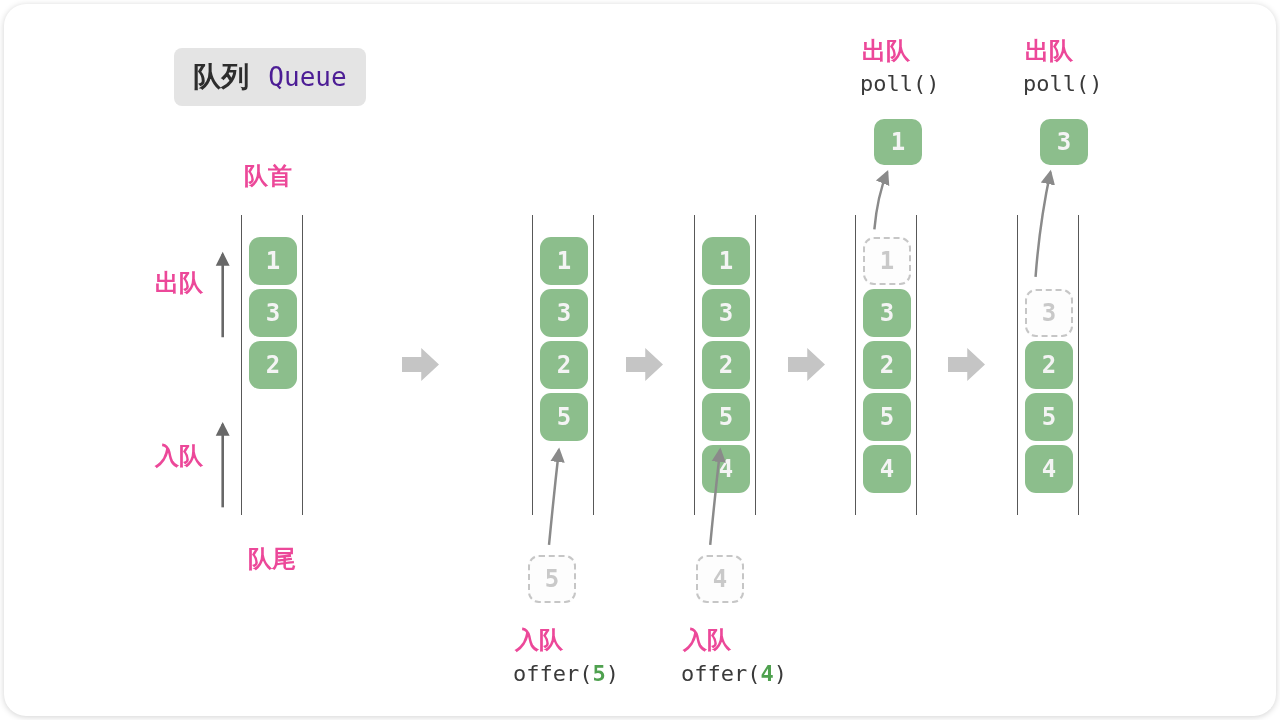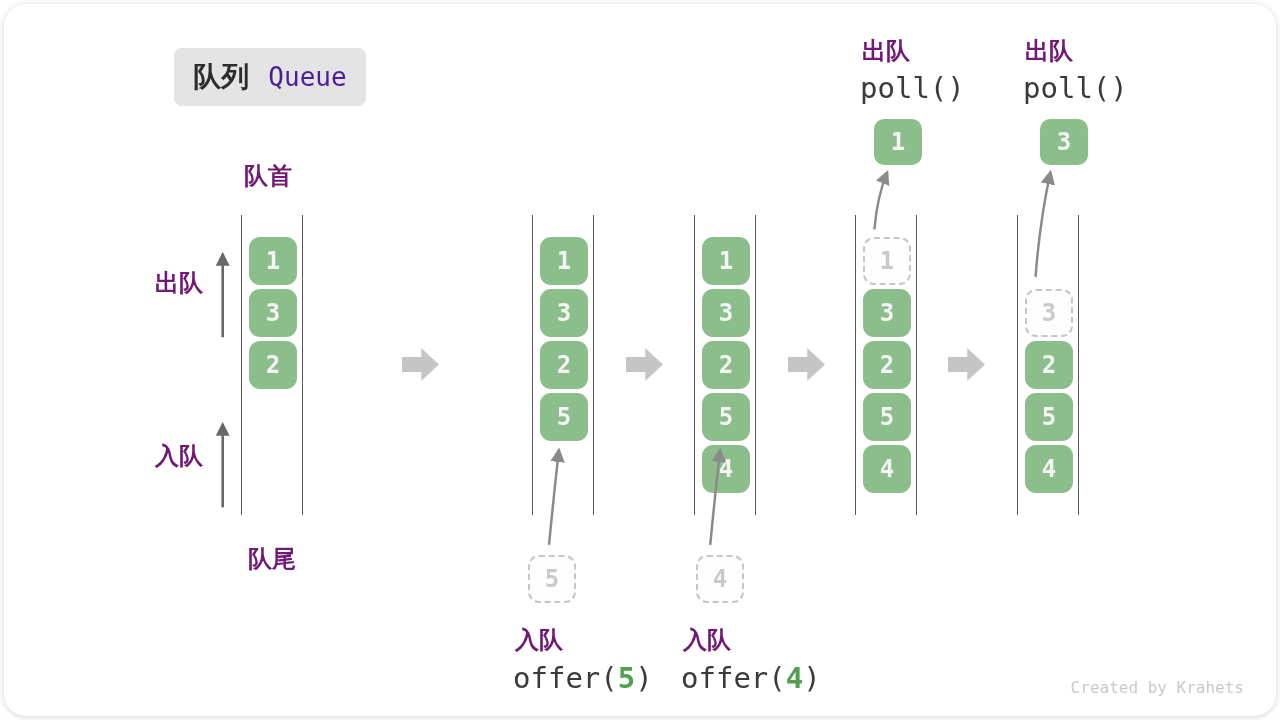--- a/index.html
+++ b/index.html
@@ -5,22 +5,22 @@
   * { margin:0; padding:0; box-sizing:border-box; }
   html,body { width:1280px; height:720px; background:#fff; font-family:"Liberation Sans",sans-serif; overflow:hidden; }
   .canvas { position:absolute; inset:4px; background:#ffffff; border-radius:22px;
             box-shadow:0 1px 6px rgba(0,0,0,.18); overflow:hidden; }
 
   .badge { position:absolute; left:170px; top:44px; width:192px; height:58px; background:#e4e4e4;
            border-radius:8px; display:flex; align-items:center; justify-content:center; gap:19px; }
   .badge .zh { font-weight:bold; font-size:28px; color:#2d2d2d; }
   .badge .en { font-family:"DejaVu Sans Mono",monospace; font-size:26px; color:#4c1d95; }
 
-  .zh-label { position:absolute; font-weight:bold; font-size:24px; color:#701a75; white-space:nowrap; }
-  .mono-label { position:absolute; font-family:"DejaVu Sans Mono",monospace; font-size:29px; color:#3a3a3a; white-space:nowrap; }
+  .zh-label { position:absolute; font-weight:bold; font-size:24px; color:#ec4899; white-space:nowrap; }
+  .mono-label { position:absolute; font-family:"DejaVu Sans Mono",monospace; font-size:22px; color:#3a3a3a; white-space:nowrap; }
   .green-arg { color:#4fa14f; font-weight:bold; }
 
   .queue { position:absolute; top:211px; height:300px; width:62px;
            border-left:1.5px solid #585858; border-right:1.5px solid #585858; }
   .cell { position:absolute; left:7px; width:48px; height:48px; background:#8cbe8c; border-radius:11px;
           color:#f4f4f4; font-family:"DejaVu Sans Mono",monospace; font-weight:bold; font-size:24px;
           display:flex; align-items:center; justify-content:center; }
   .ghost { background:#fdfdfd; border:2px dashed #c6c6c6; color:#c9c9c9; }
 
   .pending { position:absolute; width:48px; height:48px; border:2px dashed #c6c6c6; border-radius:11px;
@@ -124,15 +124,14 @@
       </marker>
     </defs>
     <path d="M218,337 L218,253" stroke="#686868" stroke-width="2.6" fill="none" marker-end="url(#ah-dark)"></path>
     <path d="M218,509 L218,425" stroke="#686868" stroke-width="2.6" fill="none" marker-end="url(#ah-dark)"></path>
     <path d="M548,547 Q553,495 558,451" stroke="#8a8a8a" stroke-width="2.5" fill="none" marker-end="url(#ah-light)"></path>
     <path d="M711,547 Q716,495 721,451" stroke="#8a8a8a" stroke-width="2.5" fill="none" marker-end="url(#ah-light)"></path>
     <path d="M877,228 Q880,194 890,170" stroke="#8a8a8a" stroke-width="2.5" fill="none" marker-end="url(#ah-light)"></path>
     <path d="M1040,276 Q1044,222 1055,170" stroke="#8a8a8a" stroke-width="2.5" fill="none" marker-end="url(#ah-light)"></path>
   </svg>
 
-  <div class="watermark">Created by Krahets</div>
 
 </div>
 
 </body></html>

